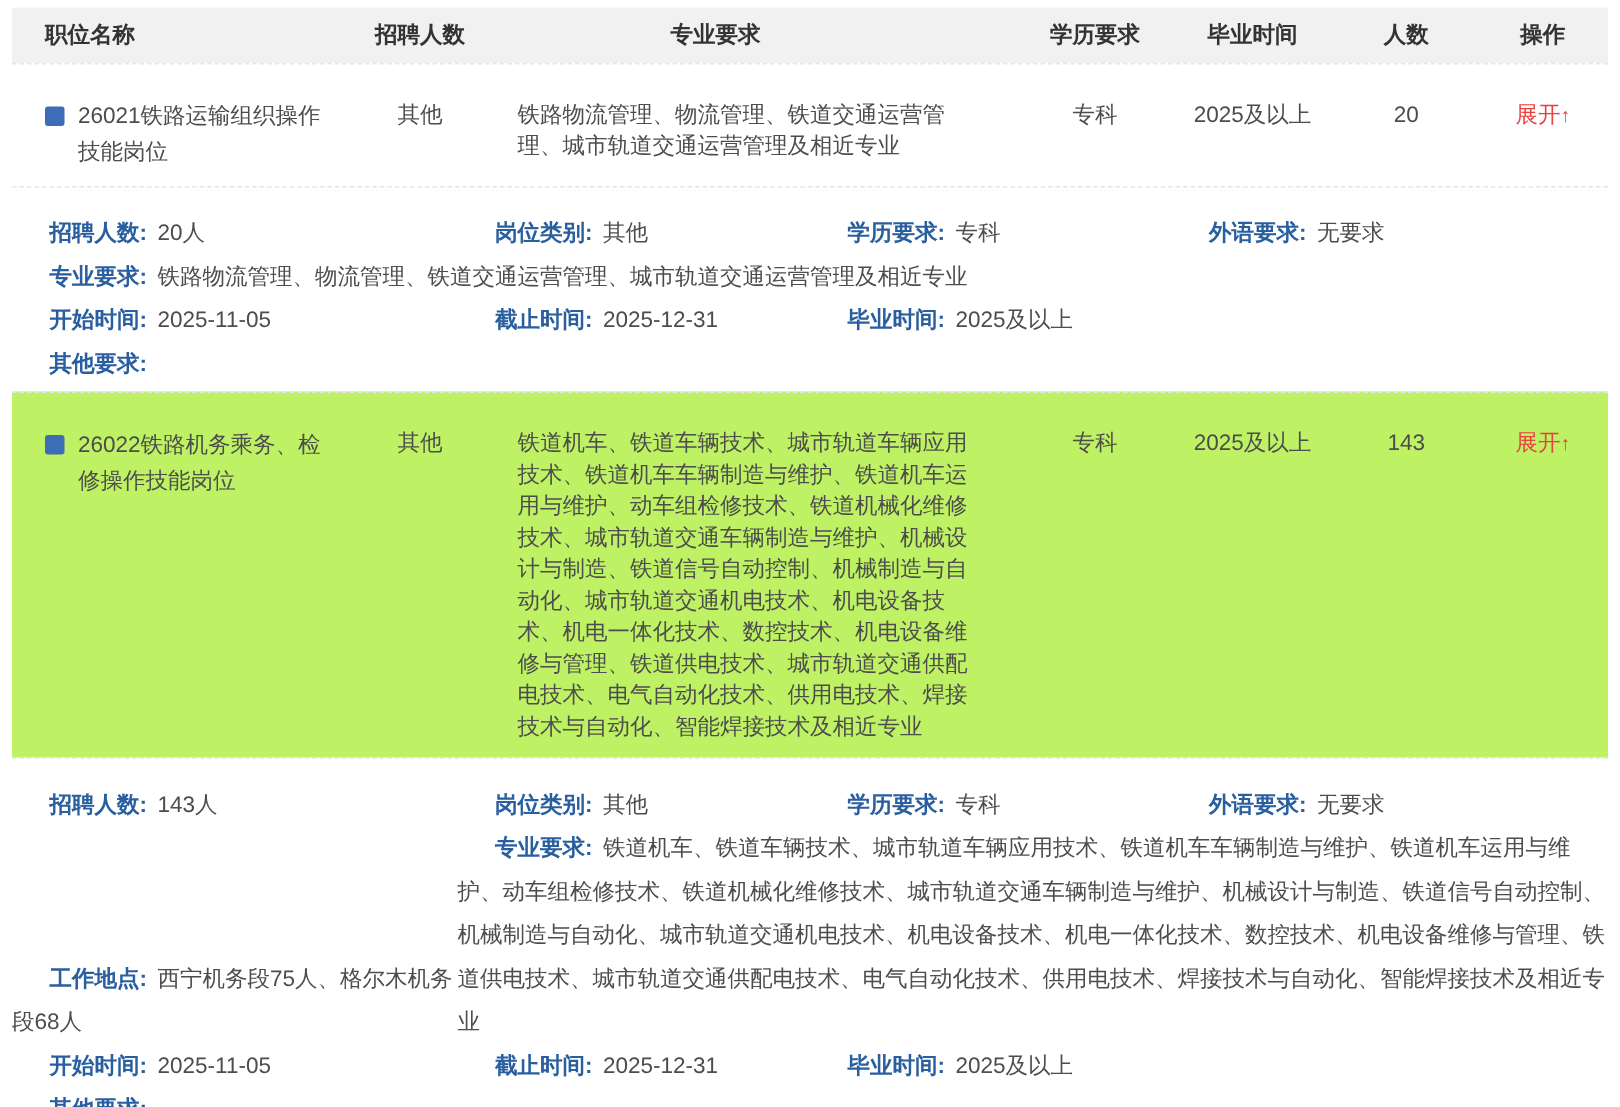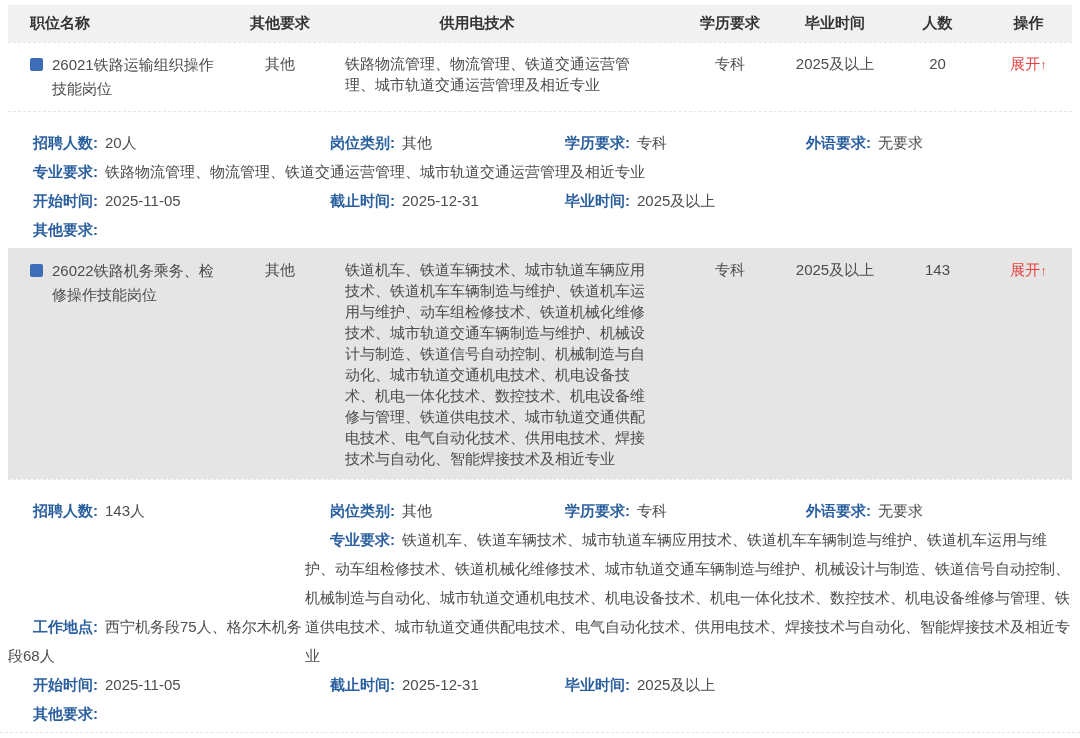--- a/index.html
+++ b/index.html
@@ -26,22 +26,22 @@
   .thead .hc.major-h { padding-right: 56px; }
 
   
   .job-row {
     display: grid;
     grid-template-columns: 222px 100px 350px 100px 110px 95px 87px;
     padding: 10px 0;
     border-top: 1px dashed #e2e7ee;
     align-items: start;
   }
-  .job-row.highlight { background: #e5e5e5; }
-  .cell { text-align: center; line-height: 22px; }
+  .job-row.highlight { background: #bef264; }
+  .cell { text-align: center; line-height: 22px; margin-top: 13px; }
   .title-cell {
     display: flex;
     text-align: left;
     padding-left: 22px;
     gap: 9px;
     line-height: 24px;
   }
   .checkbox {
     width: 13px; height: 13px;
     background: #3d6db7;
@@ -84,22 +84,22 @@
   }
   .table { border-bottom: 1px dashed #e6e6e6; }
 </style>
 </head>
 <body>
 
 <div class="table">
 
   <div class="thead">
     <div class="hc first">职位名称</div>
-    <div class="hc">其他要求</div>
-    <div class="hc major-h">供用电技术</div>
+    <div class="hc">招聘人数</div>
+    <div class="hc major-h">专业要求</div>
     <div class="hc">学历要求</div>
     <div class="hc">毕业时间</div>
     <div class="hc">人数</div>
     <div class="hc">操作</div>
   </div>
 
   <div>
     <div class="job-row">
       <div class="cell title-cell">
         <span class="checkbox"></span>

